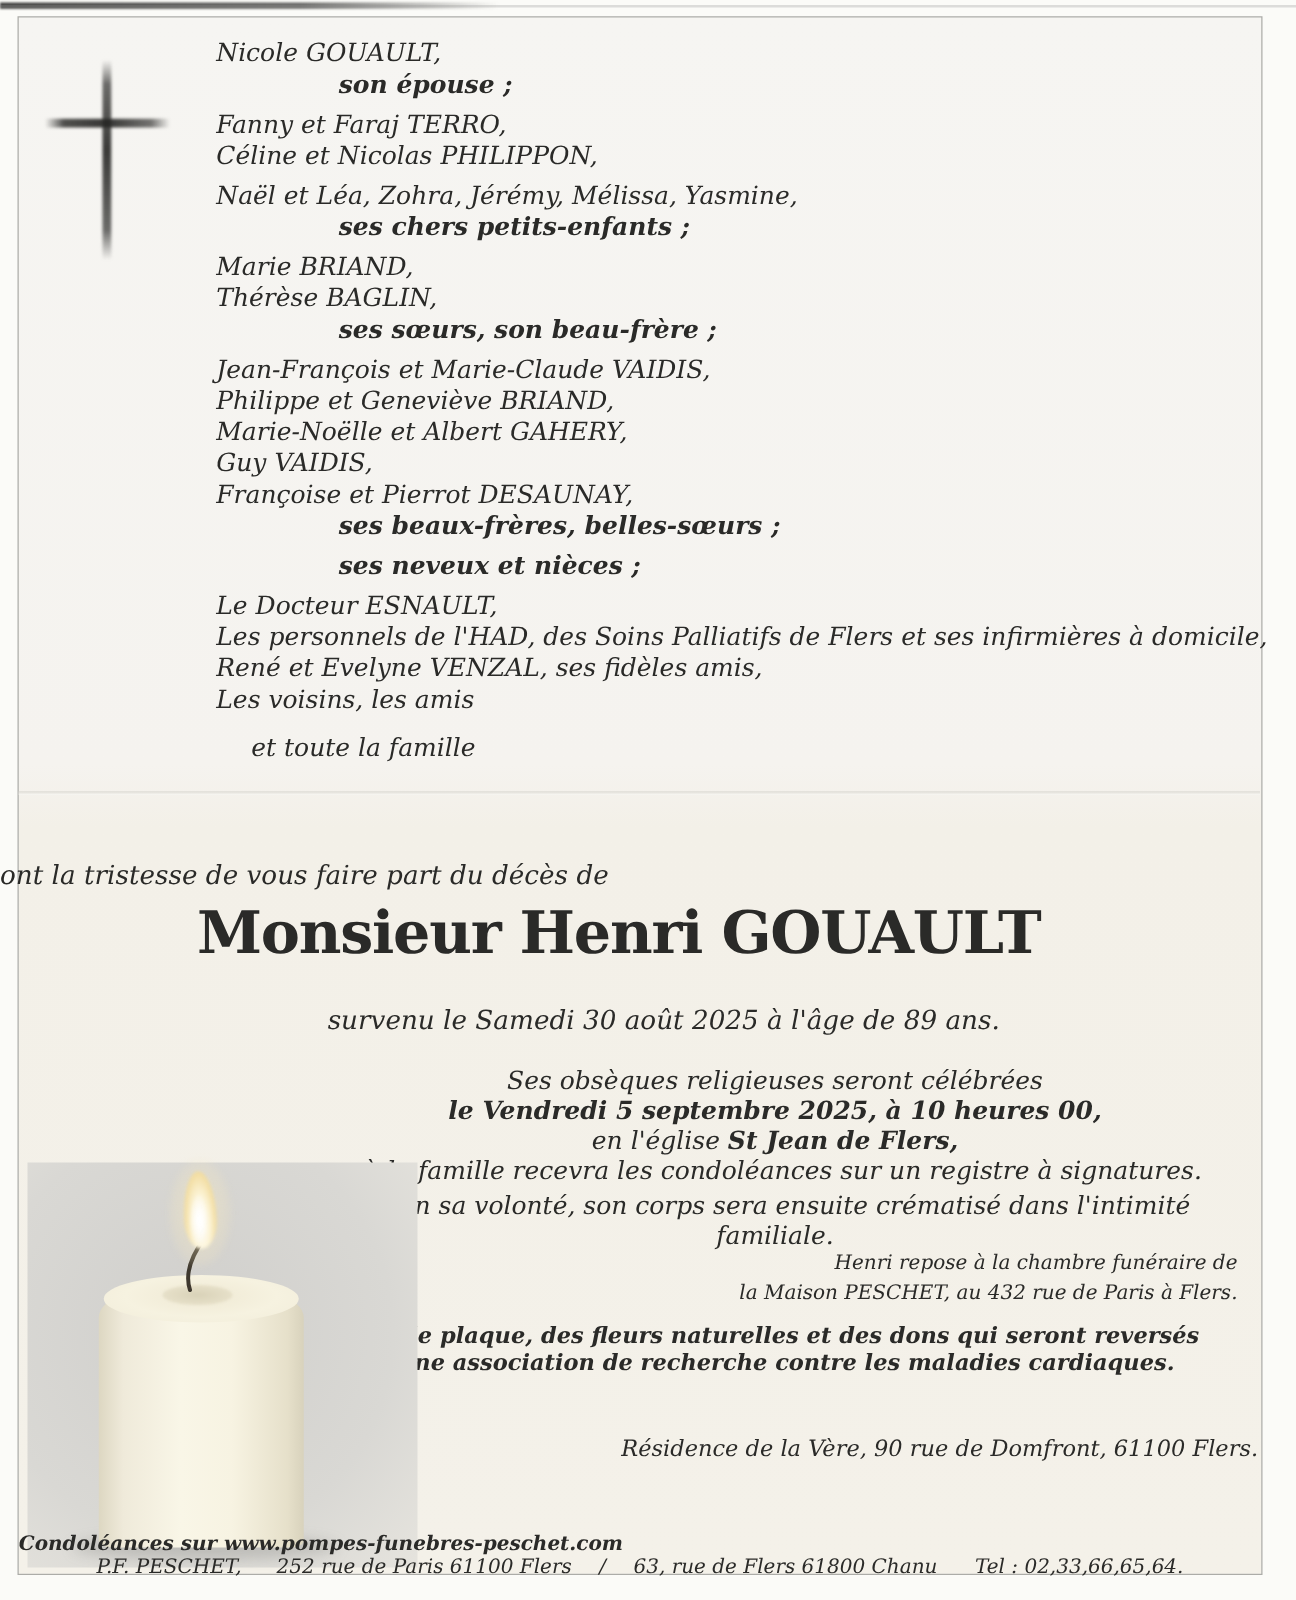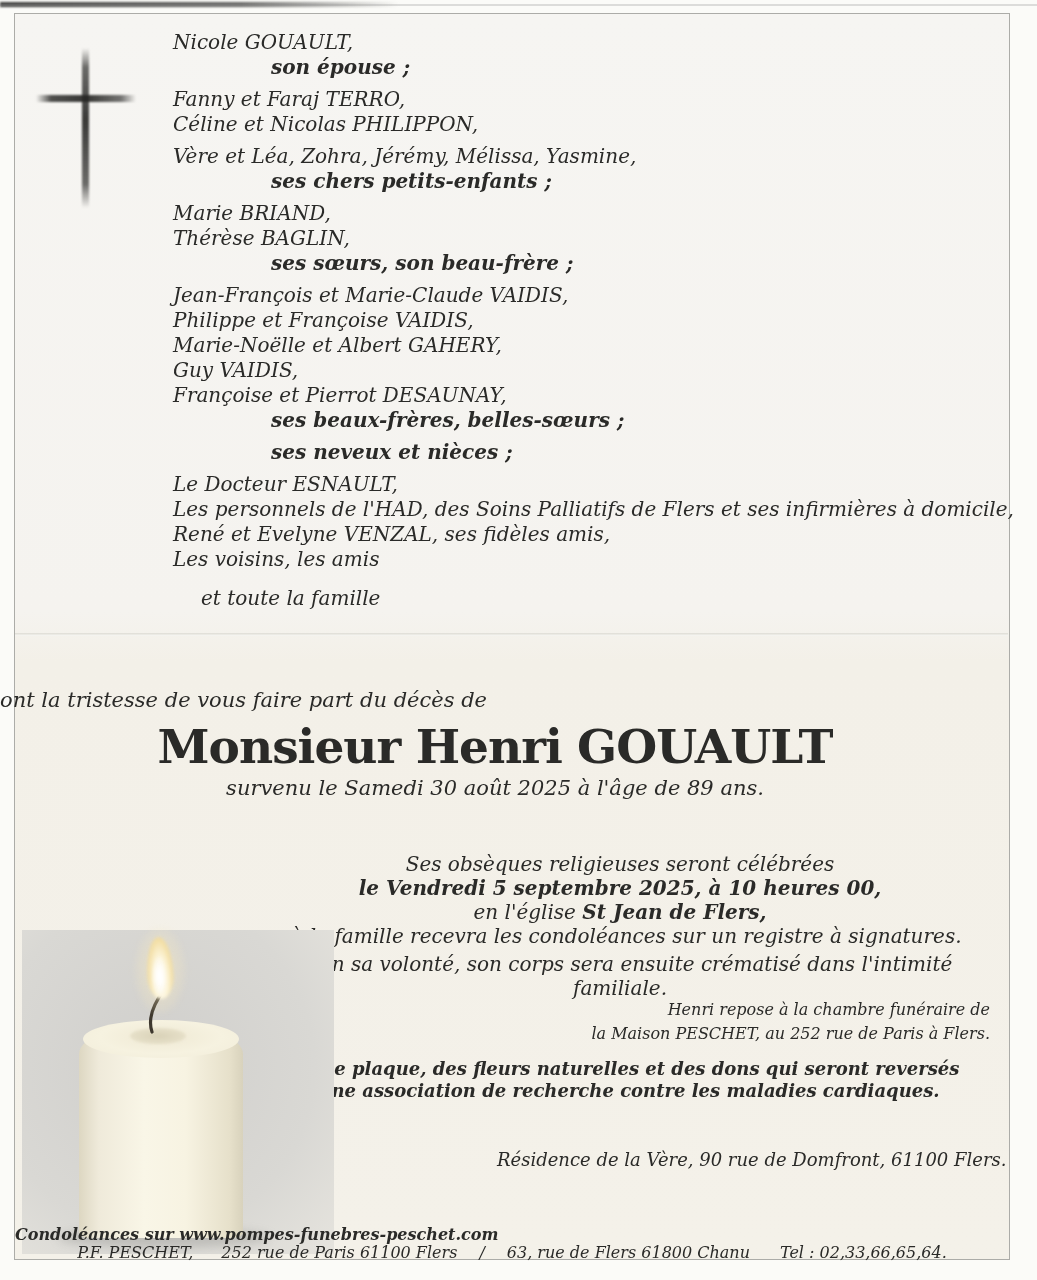--- a/index.html
+++ b/index.html
@@ -32,21 +32,21 @@
 
   
   .family{left:173px;top:30px;font-size:20px;line-height:25px;font-style:italic;white-space:nowrap;}
   .fam-group{margin-bottom:7px;}
   .relation-line{font-weight:700;margin-left:98px;}
   .closing{margin-top:14px;margin-left:28px;font-style:italic;}
 
   
   .intro{left:0;top:688px;width:990px;font-size:21px;font-style:italic;}
   .title{left:0;top:716px;width:990px;text-align:center;font-size:47px;font-weight:700;letter-spacing:-1px;line-height:62px;}
-  .survenu{left:0;top:776px;width:990px;text-align:center;font-size:21px;font-style:italic;}
+  .survenu{left:0;top:804px;width:990px;text-align:center;font-size:21px;font-style:italic;padding-left:36px;}
 
   
   .ceremony{left:250px;top:852px;width:740px;text-align:center;font-size:20px;line-height:24px;font-style:italic;}
   .cremation{left:250px;top:952px;width:740px;text-align:center;font-size:20px;font-style:italic;}
   .repose{left:250px;top:998px;width:740px;text-align:right;font-size:16px;line-height:24px;font-style:italic;}
   .donations{left:250px;top:1058px;width:740px;text-align:center;font-size:18px;line-height:22px;font-style:italic;font-weight:700;}
   .residence{left:497px;top:1149px;font-size:18px;font-style:italic;white-space:nowrap;}
 
   
   .footer1{left:15px;top:1225px;width:994px;text-align:left;font-size:16px;font-style:italic;font-weight:700;}
@@ -97,31 +97,31 @@
   <div id="family-groups">
       <div class="fam-group">
         <div class="name-line">Nicole GOUAULT,</div>
         <div class="relation-line">son épouse ;</div>
       </div>
       <div class="fam-group">
         <div class="name-line">Fanny et Faraj TERRO,</div>
         <div class="name-line">Céline et Nicolas PHILIPPON,</div>
       </div>
       <div class="fam-group">
-        <div class="name-line">Vère et Léa, Zohra, Jérémy, Mélissa, Yasmine,</div>
+        <div class="name-line">Naël et Léa, Zohra, Jérémy, Mélissa, Yasmine,</div>
         <div class="relation-line">ses chers petits-enfants ;</div>
       </div>
       <div class="fam-group">
         <div class="name-line">Marie BRIAND,</div>
         <div class="name-line">Thérèse BAGLIN,</div>
         <div class="relation-line">ses sœurs, son beau-frère ;</div>
       </div>
       <div class="fam-group">
         <div class="name-line">Jean-François et Marie-Claude VAIDIS,</div>
-        <div class="name-line">Philippe et Françoise VAIDIS,</div>
+        <div class="name-line">Philippe et Geneviève BRIAND,</div>
         <div class="name-line">Marie-Noëlle et Albert GAHERY,</div>
         <div class="name-line">Guy VAIDIS,</div>
         <div class="name-line">Françoise et Pierrot DESAUNAY,</div>
         <div class="relation-line">ses beaux-frères, belles-sœurs ;</div>
       </div>
       <div class="fam-group">
         <div class="relation-line">ses neveux et nièces ;</div>
       </div>
       <div class="fam-group">
         <div class="name-line">Le Docteur ESNAULT,</div>
@@ -140,21 +140,21 @@
 <div class="abs ceremony">
   <div>Ses obsèques religieuses seront célébrées</div>
   <div style="font-weight:700">le Vendredi 5 septembre 2025, à 10 heures 00,</div>
   <div><span>en l'église </span><span style="font-weight:700">St Jean de Flers,</span></div>
   <div>où la famille recevra les condoléances sur un registre à signatures.</div>
 </div>
 <div class="abs cremation">Selon sa volonté, son corps sera ensuite crématisé dans l'intimité familiale.</div>
 
 <div class="abs repose">
   <div>Henri repose à la chambre funéraire de</div>
-  <div>la Maison PESCHET, au 252 rue de Paris à Flers.</div>
+  <div>la Maison PESCHET, au 432 rue de Paris à Flers.</div>
 </div>
 
 <div class="abs donations">
   <div>Pas de plaque, des fleurs naturelles et des dons qui seront reversés</div>
   <div>à une association de recherche contre les maladies cardiaques.</div>
 </div>
 
 <div class="abs residence">Résidence de la Vère, 90 rue de Domfront, 61100 Flers.</div>
 
 <div class="abs photo"></div>

